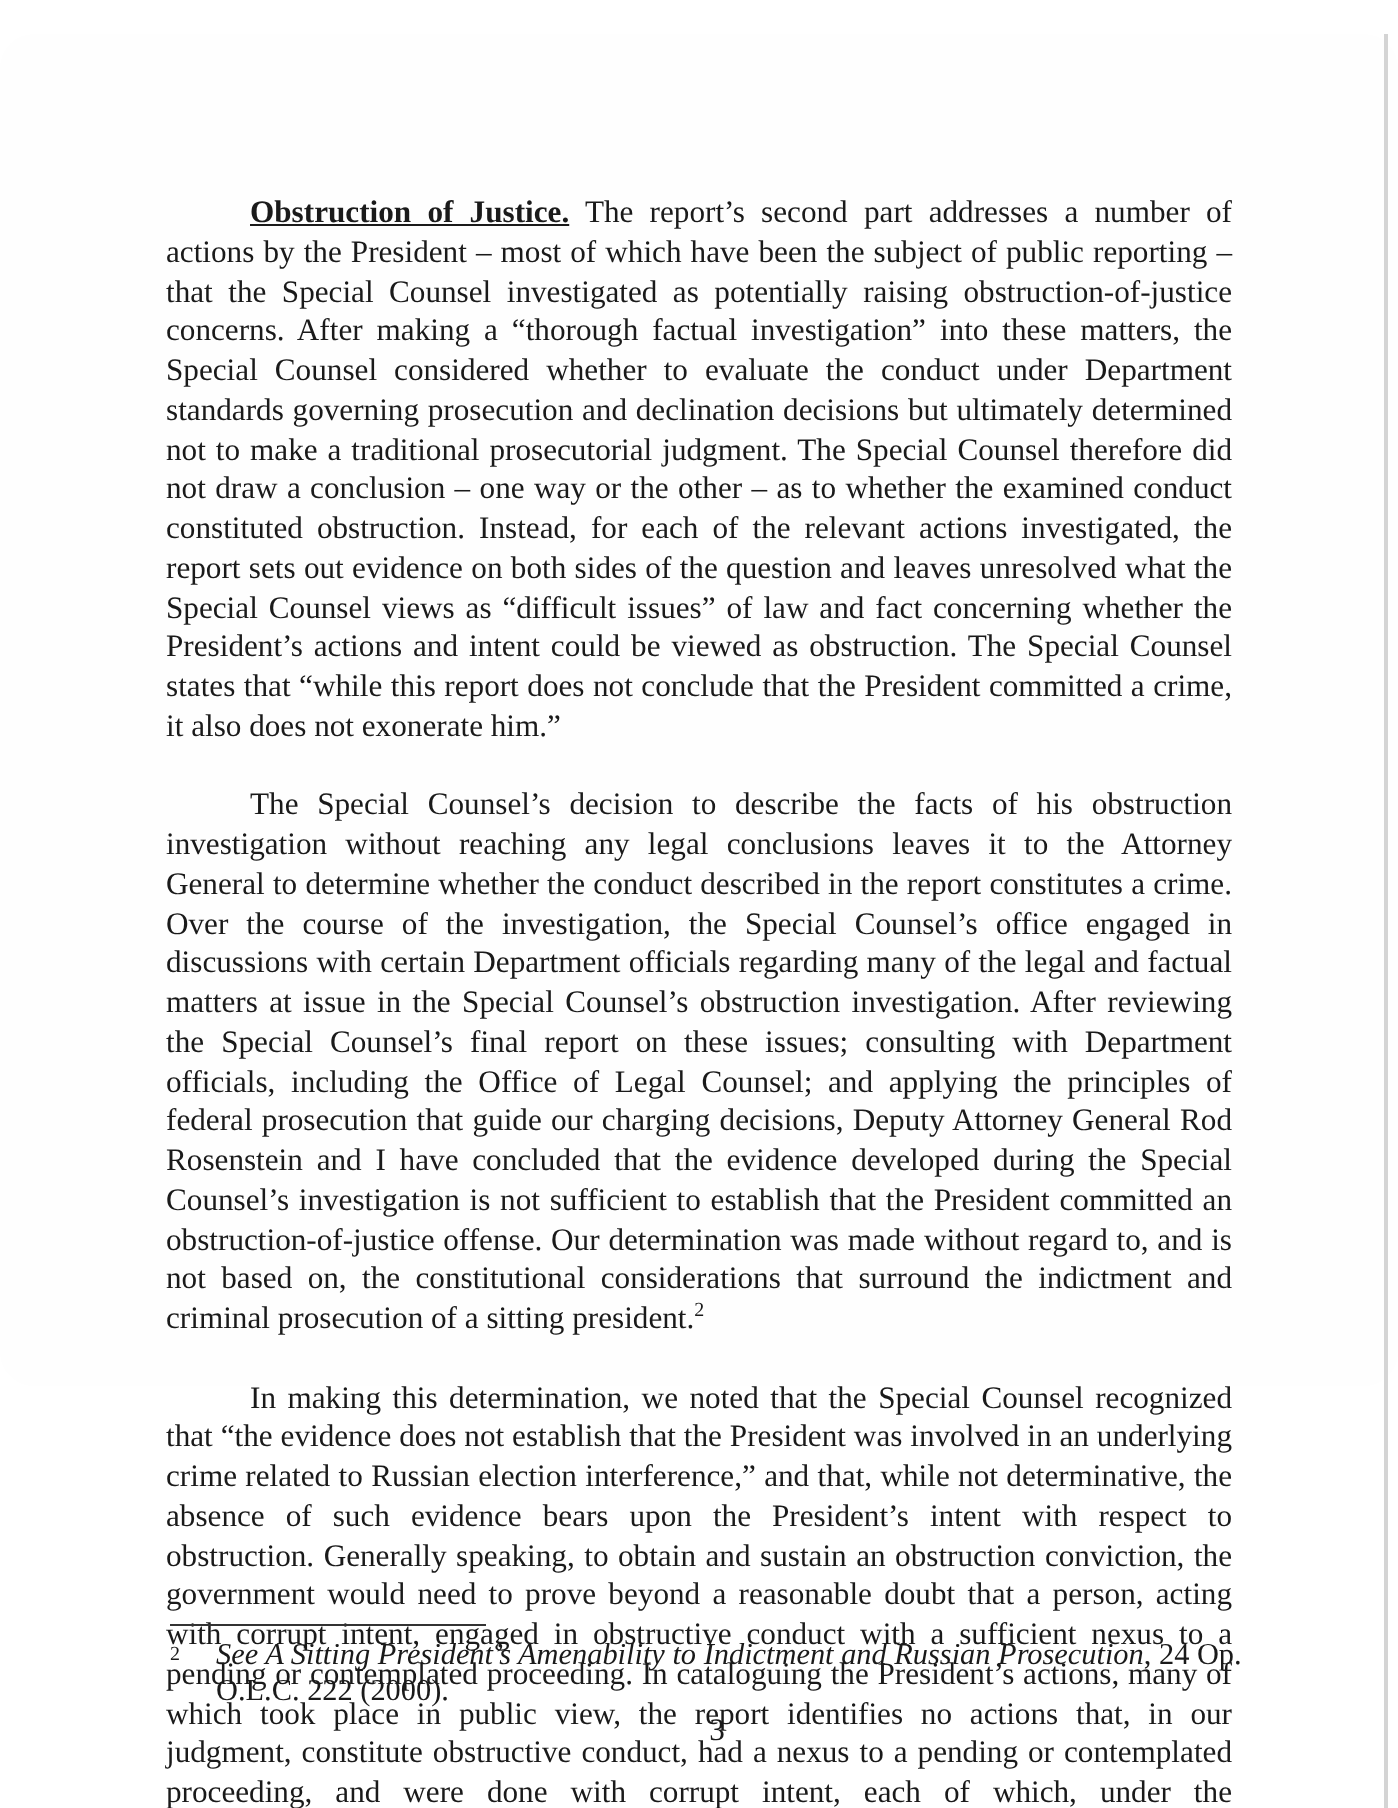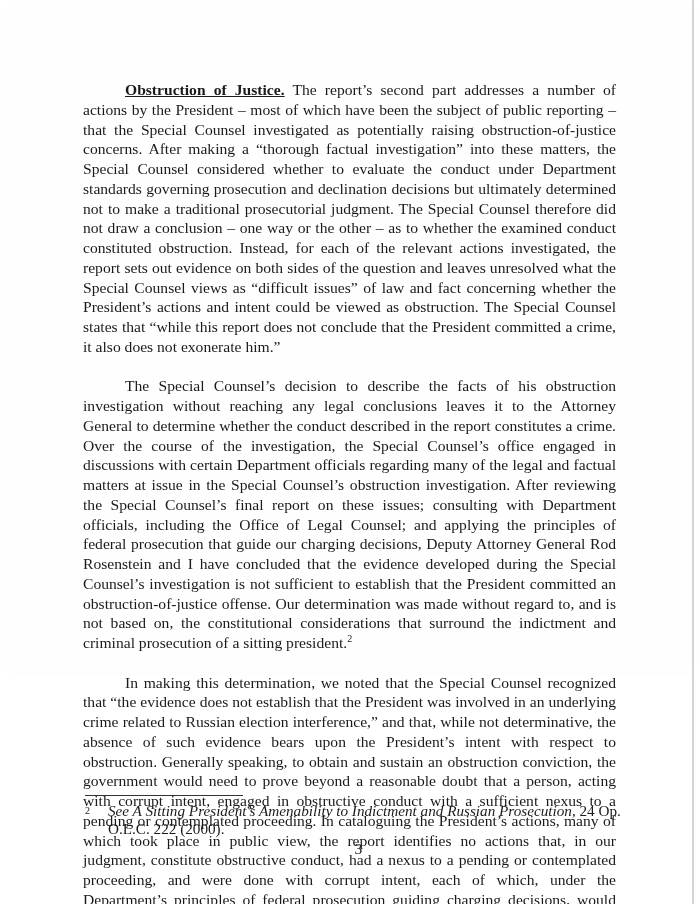--- a/index.html
+++ b/index.html
@@ -10,21 +10,21 @@
     body {
       width: 699px;
       height: 904px;
       position: relative;
       overflow: hidden;
       font-family: "Liberation Serif", "DejaVu Serif", serif;
       color: #1a1a1a;
     }
     .page {
       position: absolute;
-      left: 0; top: 0;
+      left: 0; top: 17px;
       width: 699px; height: 676px;
       background: #fefefe;
       border-radius: 17px;
     }
     .edge-line {
       position: absolute;
       left: 692px;
       top: 0;
       width: 2px;
       height: 904px;

